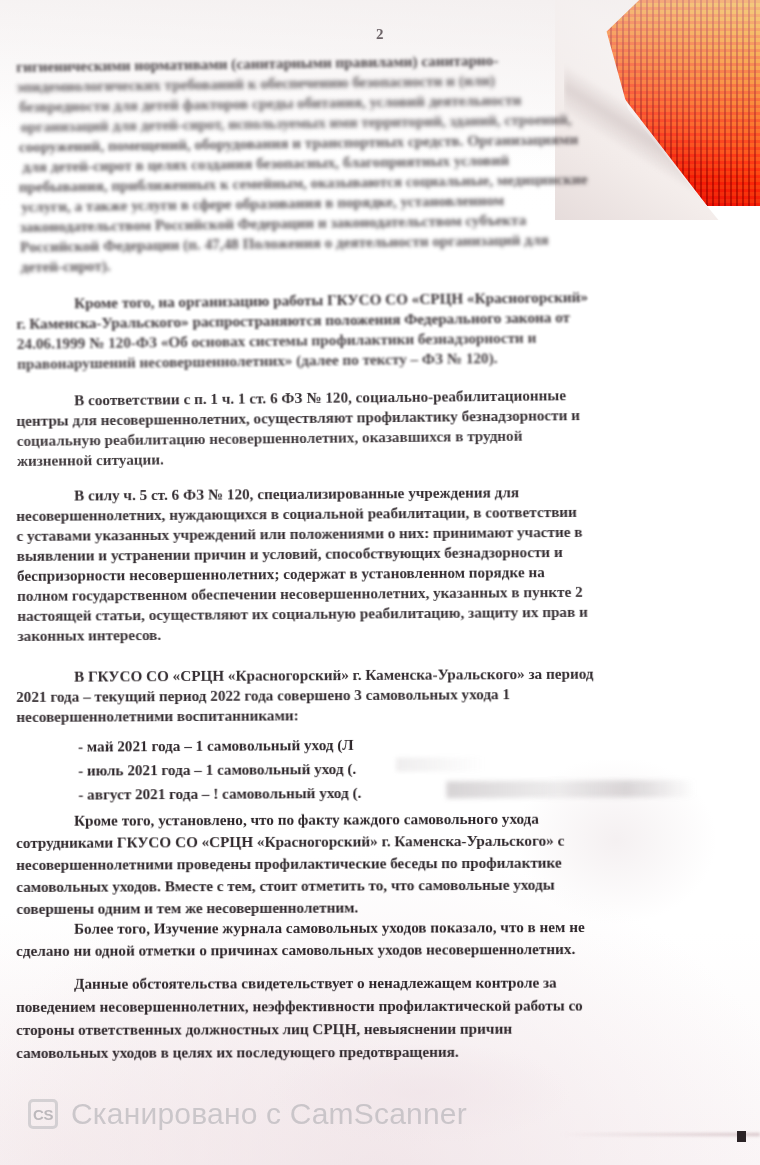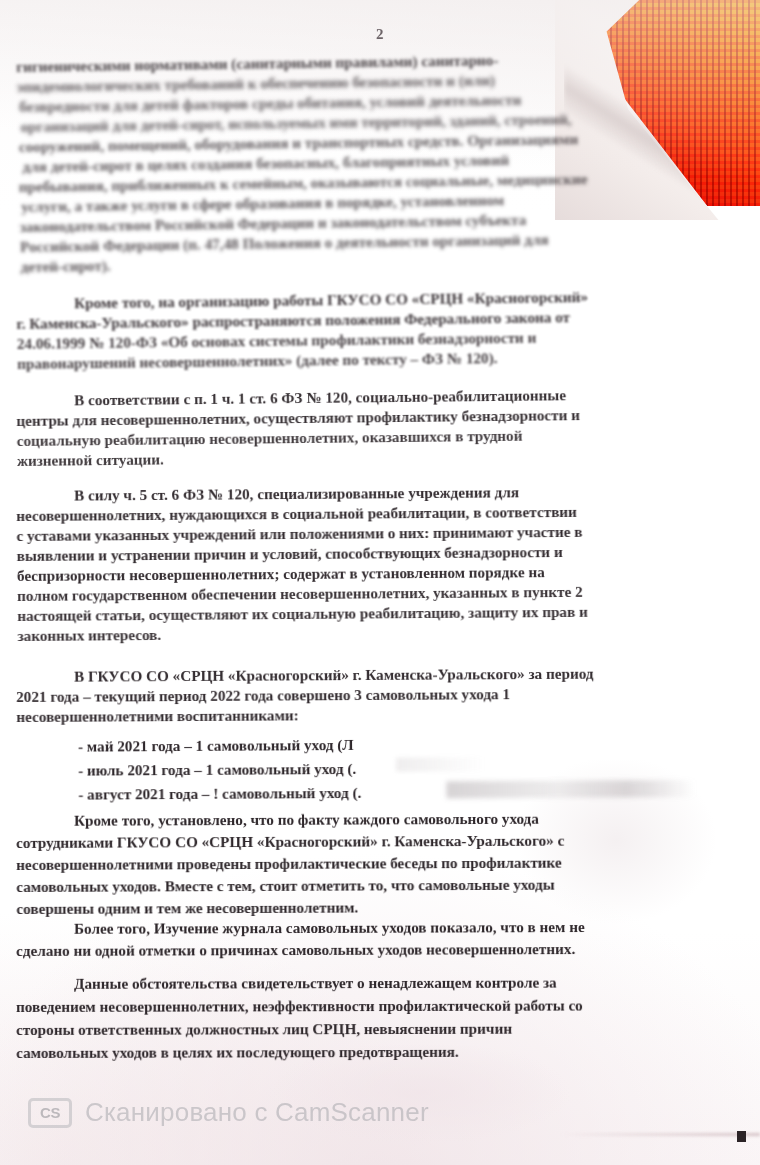--- a/index.html
+++ b/index.html
@@ -103,31 +103,31 @@
   .jline{display:flex;justify-content:space-between;}
   .jline > span{display:inline-block;}
 
   
   #watermark{
     position:absolute;left:28px;top:1097px;
     display:flex;align-items:center;gap:13px;
     opacity:.55;
   }
   #cs-badge{
-    width:44px;height:30px;border-radius:5px;
+    width:30px;height:30px;border-radius:5px;
     border:3px solid #b9b9bd;
     display:flex;align-items:center;justify-content:center;
     font-family:"Liberation Sans", sans-serif;
     font-size:15px;font-weight:700;color:#8e8e93;
     letter-spacing:-.5px;
     box-sizing:border-box;
   }
   #cs-text{
     font-family:"Liberation Sans", sans-serif;
-    font-size:26px;color:#a9a9ae;font-weight:400;
+    font-size:30px;color:#a9a9ae;font-weight:400;
     letter-spacing:.2px;
   }
 </style>
 </head>
 <body>
 
 <div id="page">
 
   <div id="textile-soft"></div>
   <div id="textile"></div>

